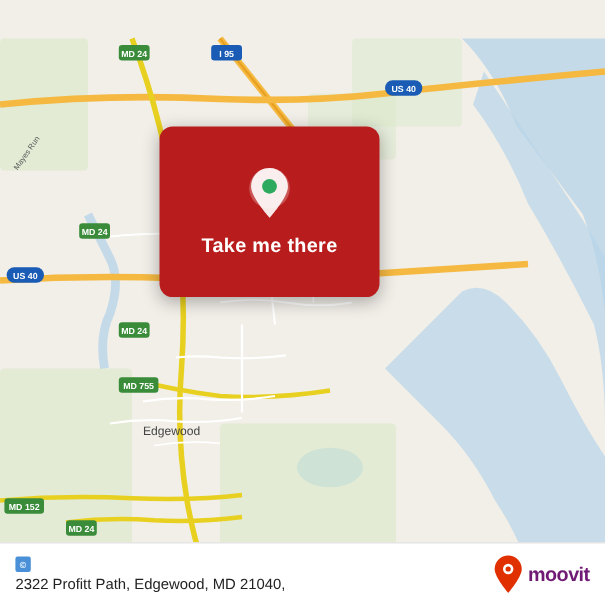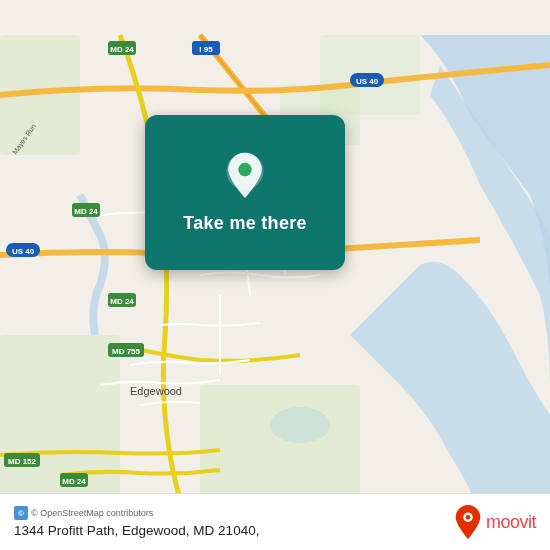--- a/index.html
+++ b/index.html
@@ -43,21 +43,21 @@
       height: 100%;
     }
 
     
     #take-me-there-overlay {
       position: absolute;
       top: 115px;
       left: 145px;
       width: 200px;
       height: 155px;
-      background: #0f766e;
+      background: #b91c1c;
       border-radius: 12px;
       display: flex;
       flex-direction: column;
       align-items: center;
       justify-content: center;
       cursor: pointer;
       box-shadow: 0 4px 15px rgba(0,0,0,0.3);
     }
 
     #take-me-there-overlay .pin-icon {
@@ -127,22 +127,22 @@
       gap: 4px;
     }
 
     #moovit-logo .moovit-pin {
       width: 28px;
       height: 36px;
     }
 
     #moovit-logo .moovit-text {
       font-size: 18px;
-      font-weight: normal;
-      color: #ef4444;
+      font-weight: bold;
+      color: #701a75;
       letter-spacing: -0.5px;
     }
   </style>
 </head>
 <body>
 
 <div id="app">
 
   <div id="map-container">
     <div class="map-bg"></div>
@@ -229,24 +229,23 @@
       <path d="M26 2 C14.95 2 6 10.95 6 22 C6 34 26 56 26 56 C26 56 46 34 46 22 C46 10.95 37.05 2 26 2 Z" fill="white" opacity="0.9"></path>
       <circle cx="26" cy="22" r="8" fill="#2eaa5e"></circle>
     </svg>
     <span class="btn-text">Take me there</span>
   </div>
 
   <div id="bottom-bar">
     <div class="address-section">
       <div class="osm-credit">
         <span class="osm-logo">©</span>
-        <span>© OpenStreetMap contributors</span>
       </div>
       <div class="address-text">
-        <span>1344 Profitt Path, Edgewood, MD 21040,</span><br>
+        <span>2322 Profitt Path, Edgewood, MD 21040,</span><br>
       </div>
     </div>
     <div id="moovit-logo">
 
       <svg class="moovit-pin" viewBox="0 0 28 38" xmlns="http://www.w3.org/2000/svg">
         <path d="M14 1 C6.82 1 1 6.82 1 14 C1 22 14 37 14 37 C14 37 27 22 27 14 C27 6.82 21.18 1 14 1 Z" fill="#e03000"></path>
         <circle cx="14" cy="14" r="5" fill="white"></circle>
         <circle cx="14" cy="14" r="2.5" fill="#e03000"></circle>
       </svg>
       <span class="moovit-text">moovit</span>

